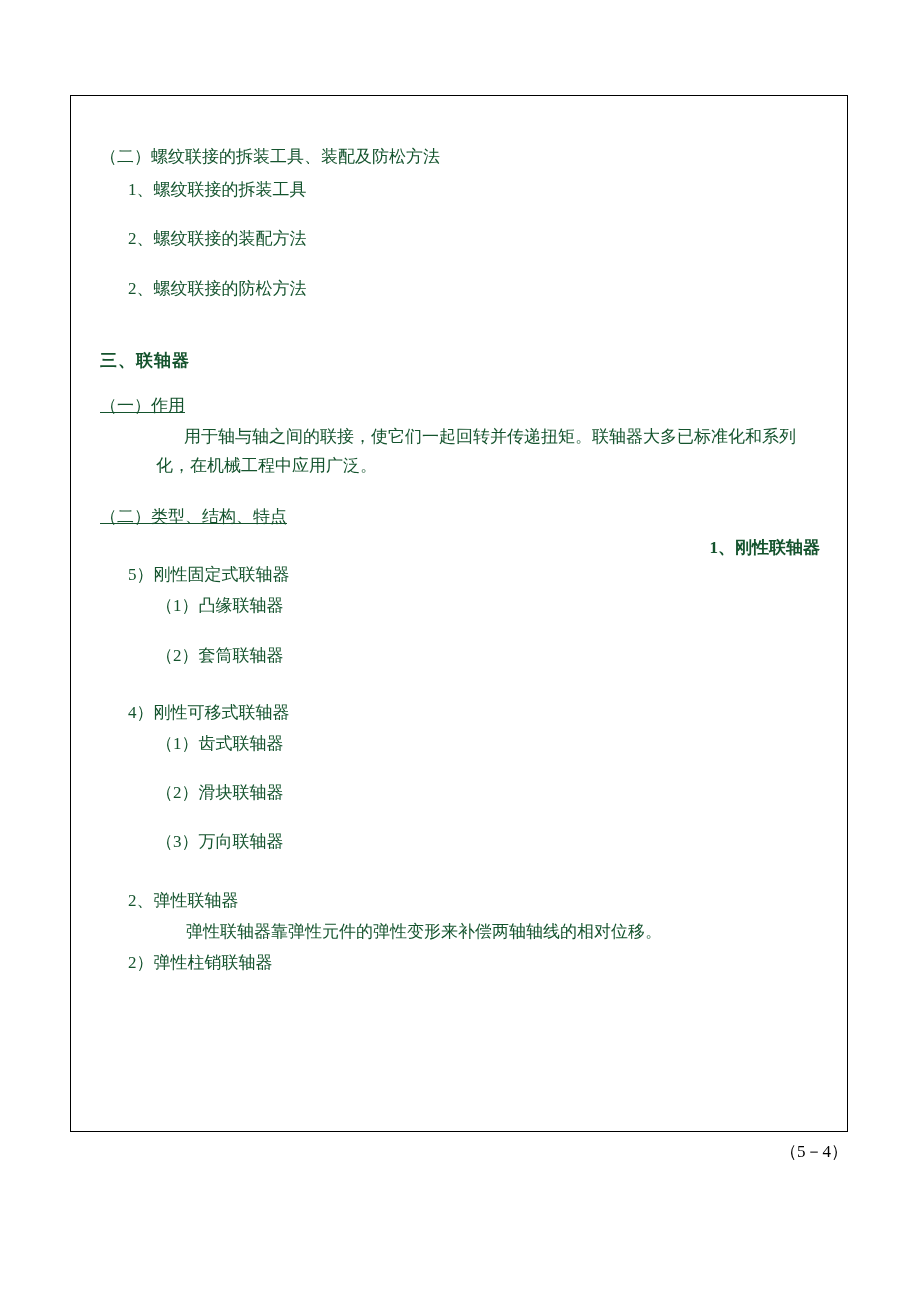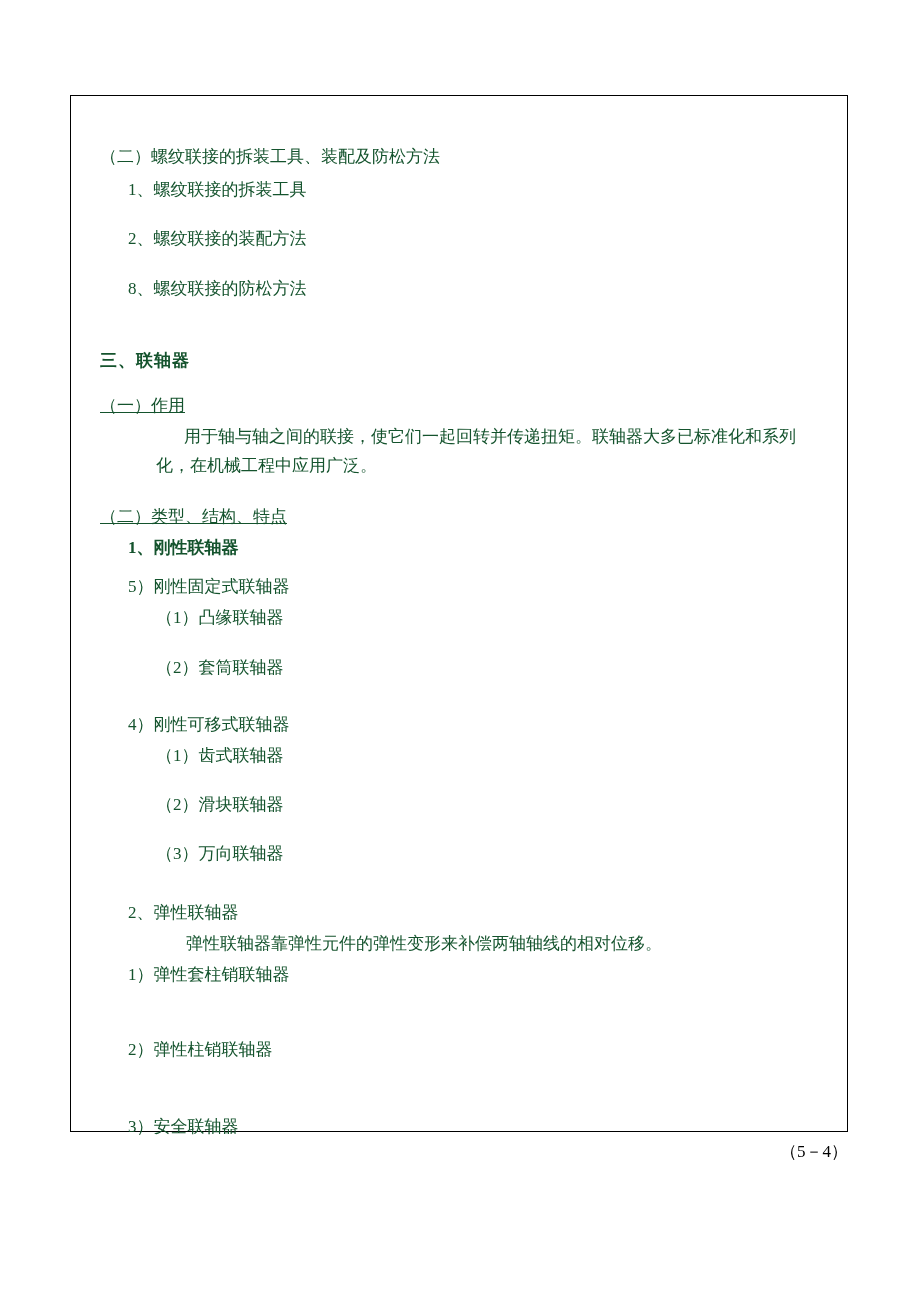--- a/index.html
+++ b/index.html
@@ -49,21 +49,22 @@
     }
     .body-text {
       padding-left: 56px;
       text-indent: 28px;
       margin-bottom: 22px;
       line-height: 1.7;
     }
     .indent-2 {
       padding-left: 28px;
       font-weight: bold;
-      margin-bottom: 12px;
+      margin-bottom: 0;
+      text-align: right;
     }
     .indent-2-normal {
       padding-left: 28px;
       margin-bottom: 4px;
       margin-top: 31px;
     }
     .indent-3 {
       padding-left: 28px;
       margin-bottom: 4px;
     }
@@ -100,39 +101,37 @@
   </style>
 </head>
 <body>
 
 <div class="page-border"></div>
 
 <div class="content">
   <div class="h2">（二）螺纹联接的拆装工具、装配及防松方法</div>
   <div class="indent-1">1、螺纹联接的拆装工具</div>
   <div class="indent-1">2、螺纹联接的装配方法</div>
-  <div class="indent-1">8、螺纹联接的防松方法</div>
+  <div class="indent-1">2、螺纹联接的防松方法</div>
 
   <div class="h3">三、联轴器</div>
 
   <div class="sub-section gap-small">（一）作用</div>
   <div class="body-text">用于轴与轴之间的联接，使它们一起回转并传递扭矩。联轴器大多已标准化和系列化，在机械工程中应用广泛。</div>
 
   <div class="sub-section gap-small">（二）类型、结构、特点</div>
 
   <div class="indent-2">1、刚性联轴器</div>
   <div class="indent-3">5）刚性固定式联轴器</div>
   <div class="indent-4">（1）凸缘联轴器</div>
   <div class="indent-4-last">（2）套筒联轴器</div>
 
   <div class="indent-3">4）刚性可移式联轴器</div>
   <div class="indent-4">（1）齿式联轴器</div>
   <div class="indent-4">（2）滑块联轴器</div>
   <div class="indent-4-last">（3）万向联轴器</div>
 
   <div class="indent-2-normal">2、弹性联轴器</div>
   <div class="body-text-2">弹性联轴器靠弹性元件的弹性变形来补偿两轴轴线的相对位移。</div>
-  <div class="indent-3 gap-med">1）弹性套柱销联轴器</div>
   <div class="indent-3 gap-med2">2）弹性柱销联轴器</div>
-  <div class="indent-3">3）安全联轴器</div>
 </div>
 
 <div class="page-number">（5－4）</div>
 
 </body></html>

